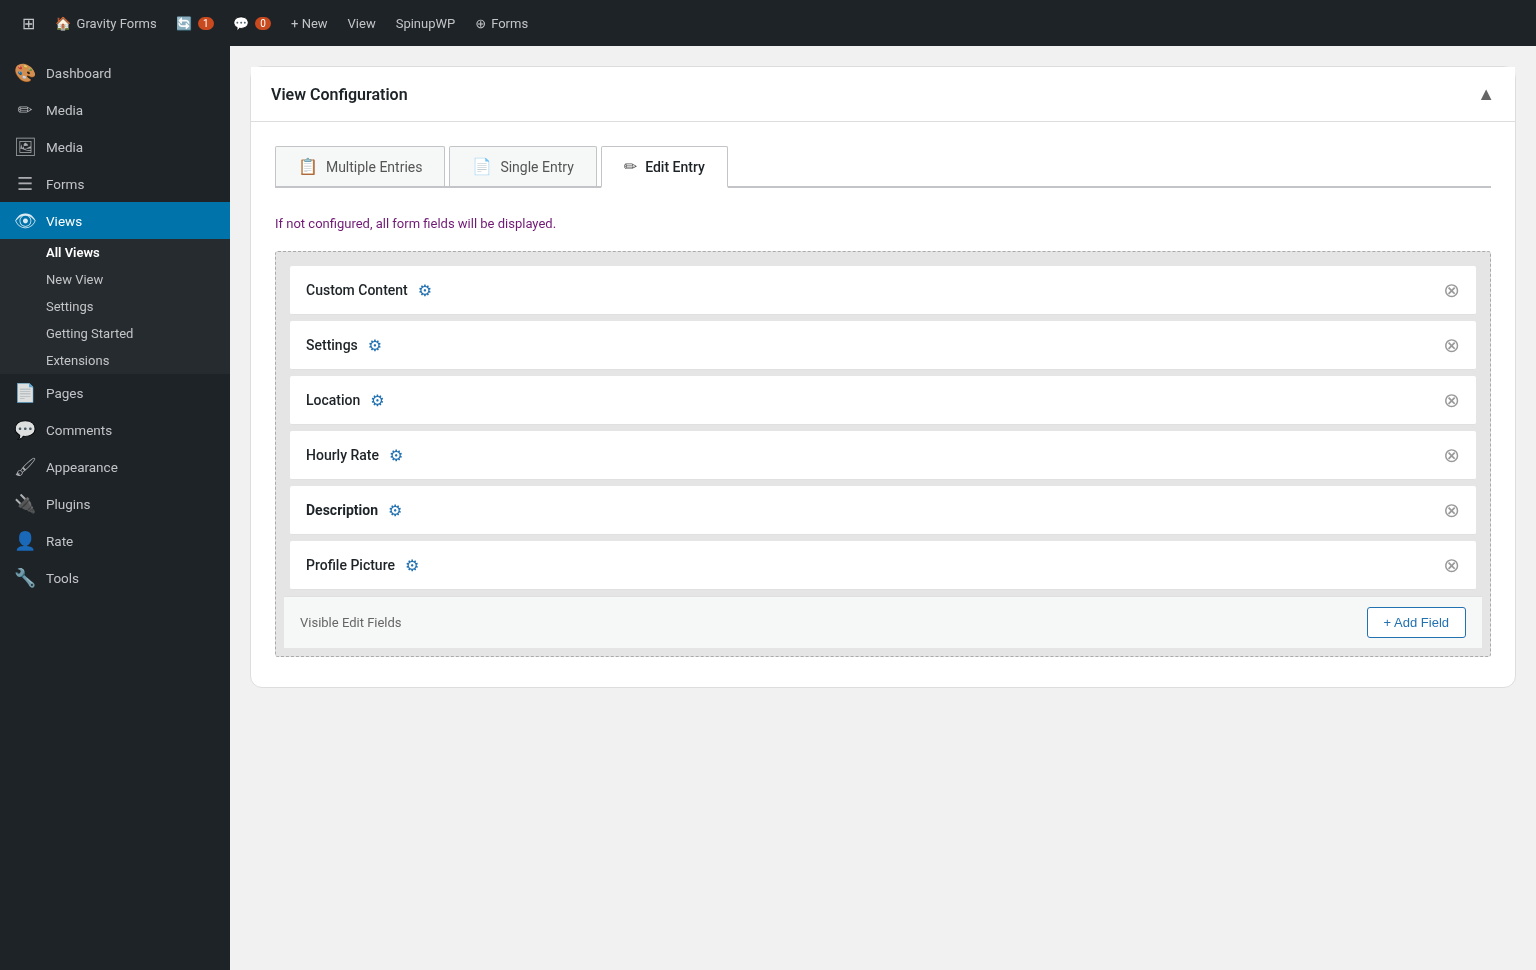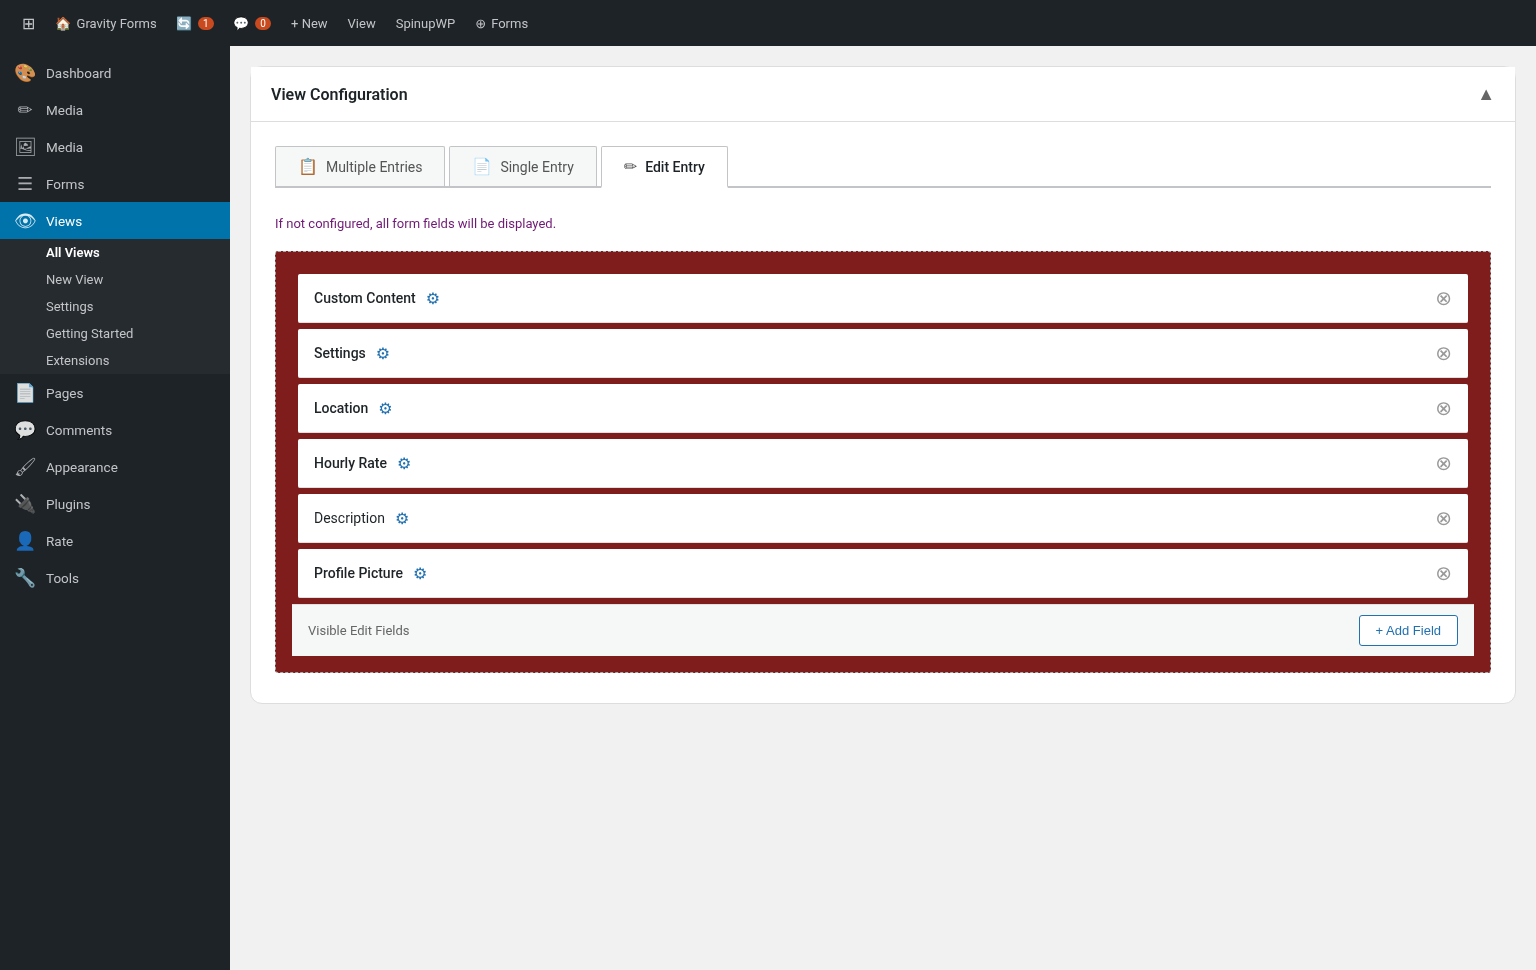--- a/index.html
+++ b/index.html
@@ -141,22 +141,22 @@
 
     
     .fields-description { margin-bottom: 20px; }
     .fields-description h3 { font-size: 15px; font-weight: 700; color: #1d2327; margin-bottom: 4px; }
     .fields-description p { font-size: 13px; color: #701a75; }
 
     
     .fields-container {
       border: 1px dashed #aaa;
       border-radius: 3px;
-      background: #7f1d1d;
-      padding: 16px;
+      background: #e5e5e5;
+      padding: 8px;
       overflow: hidden;
     }
     .field-row {
       display: flex;
       align-items: center;
       justify-content: space-between;
       padding: 14px 16px;
       border-bottom: 1px solid #e0e0e0;
       background: #fff;
       margin: 6px;
@@ -351,21 +351,21 @@
   </div>
             <div class="field-row">
     <div class="field-left">
       <span style="font-size:14px;color:#1d2327;font-weight:500;">Hourly Rate</span>
       <span class="field-gear">⚙</span>
     </div>
     <span class="field-remove">⊗</span>
   </div>
             <div class="field-row">
     <div class="field-left">
-      <span style="font-size:14px;color:#1d2327;font-weight:400;">Description</span>
+      <span style="font-size:14px;color:#1d2327;font-weight:700;">Description</span>
       <span class="field-gear">⚙</span>
     </div>
     <span class="field-remove">⊗</span>
   </div>
             <div class="field-row">
     <div class="field-left">
       <span style="font-size:14px;color:#1d2327;font-weight:500;">Profile Picture</span>
       <span class="field-gear">⚙</span>
     </div>
     <span class="field-remove">⊗</span>

